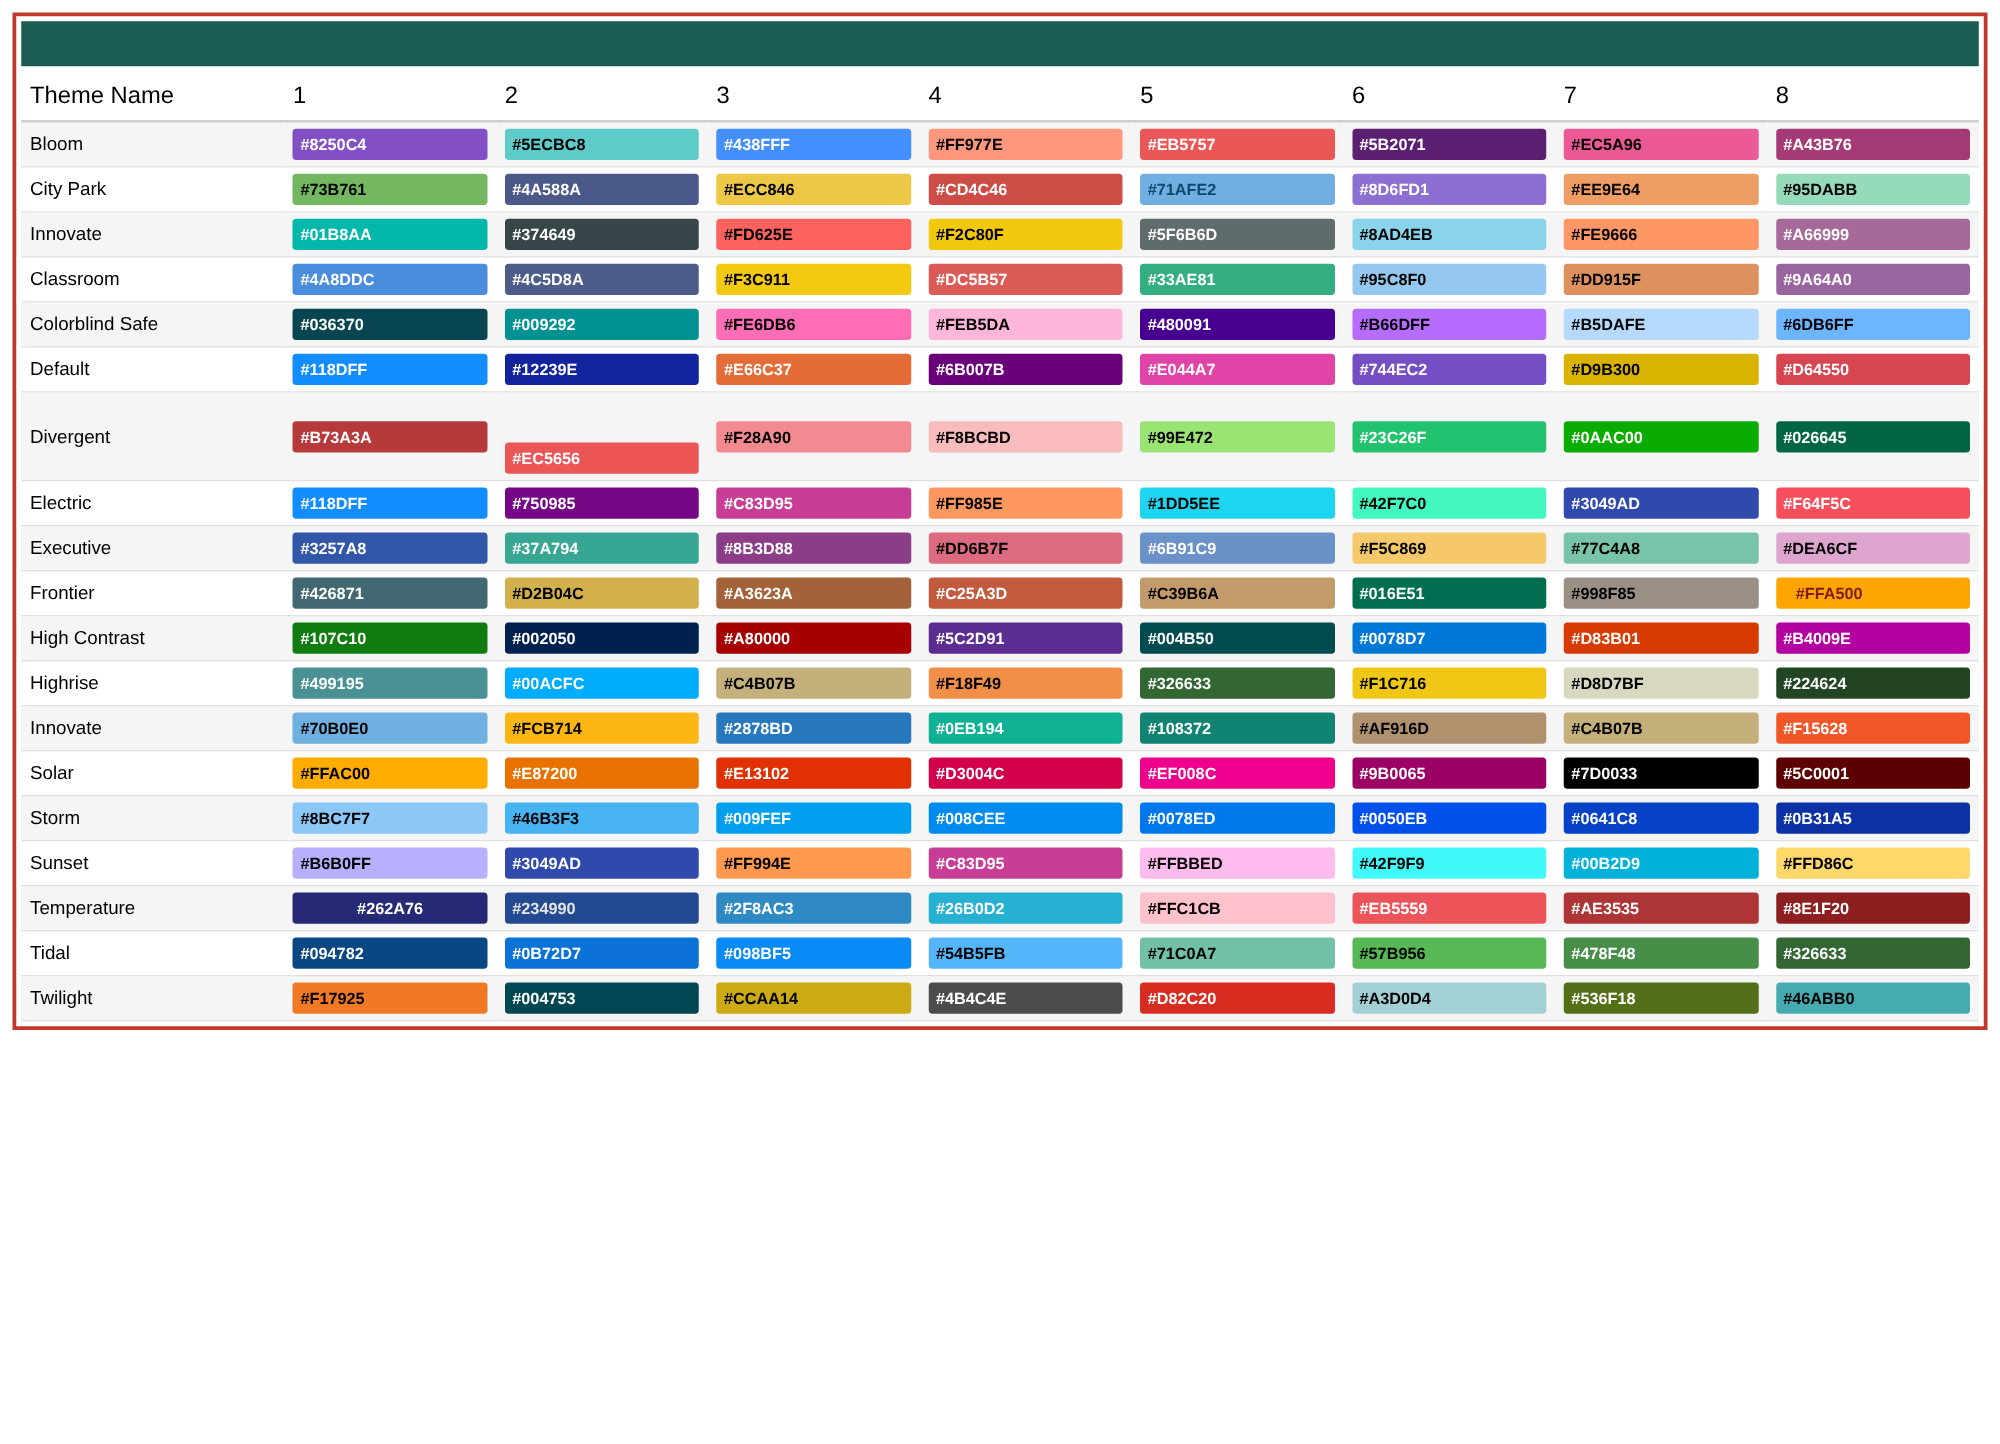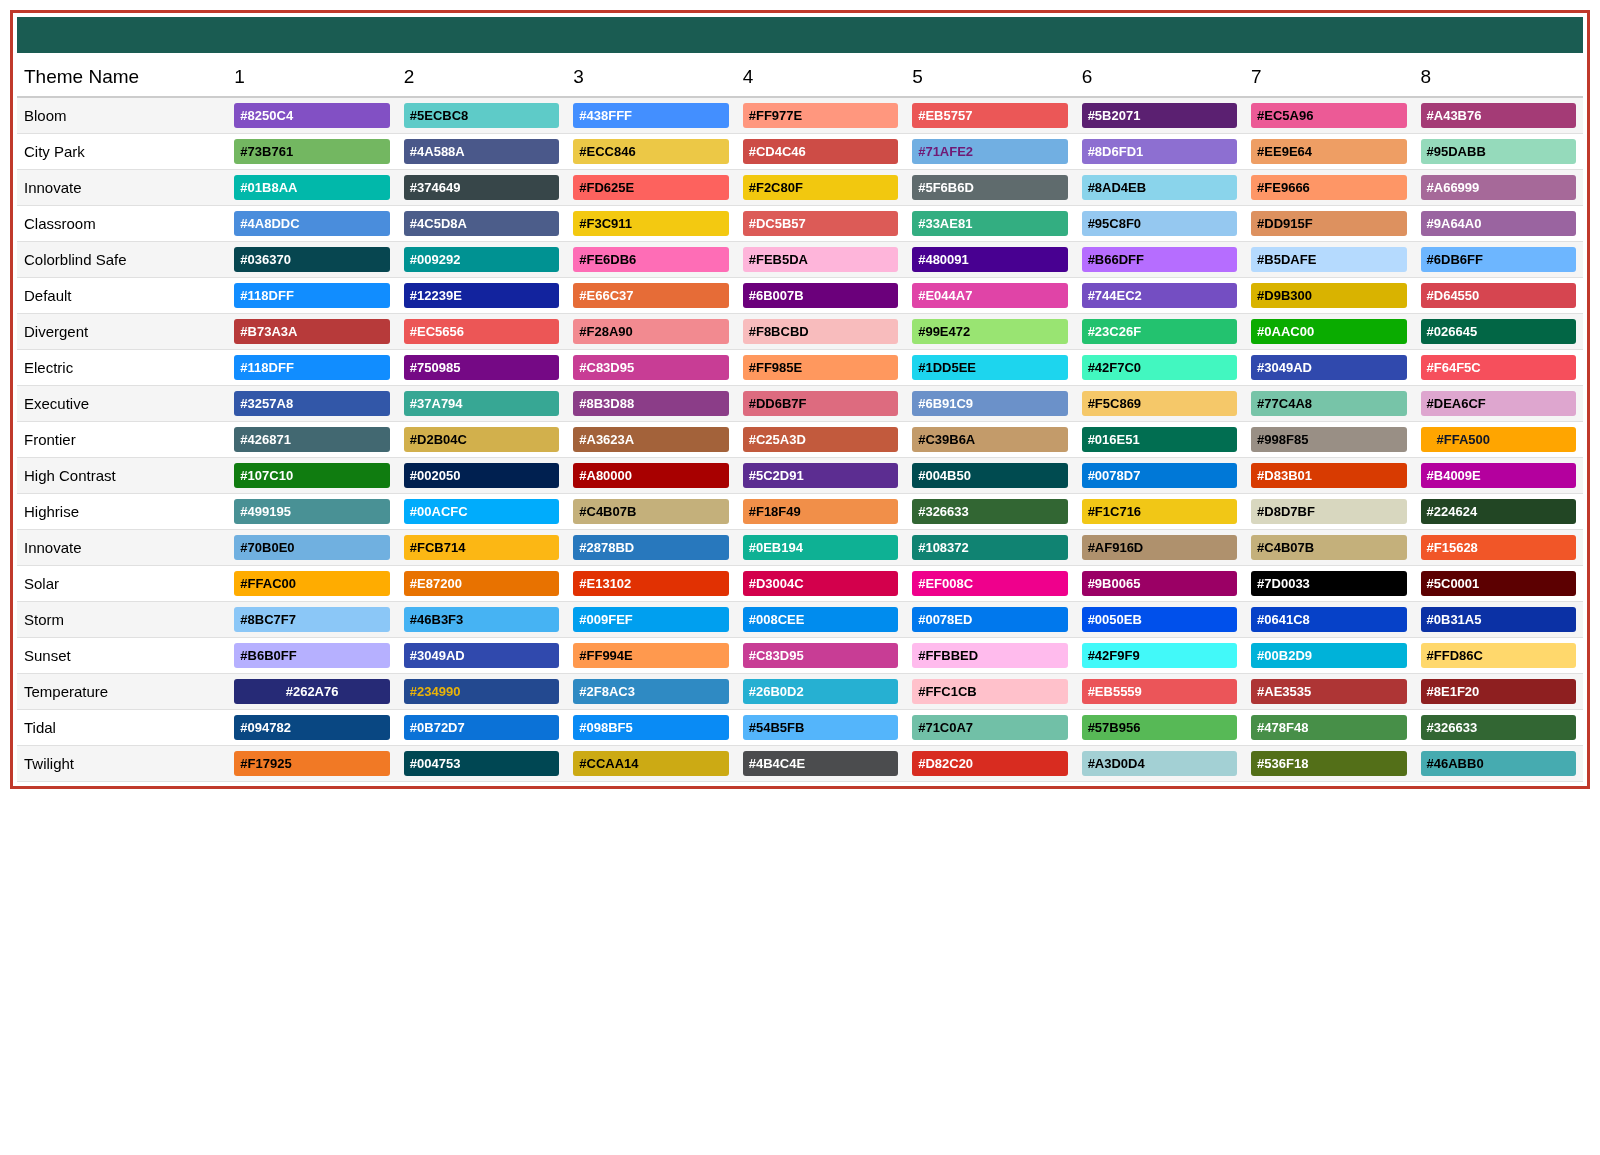--- a/index.html
+++ b/index.html
@@ -118,21 +118,21 @@
           <td>
             <div class="color-cell" style="background-color: rgb(74, 88, 138); color: rgb(255, 255, 255);">#4A588A</div>
           </td>
           <td>
             <div class="color-cell" style="background-color: rgb(236, 200, 70); color: rgb(0, 0, 0);">#ECC846</div>
           </td>
           <td>
             <div class="color-cell" style="background-color: rgb(205, 76, 70); color: rgb(255, 255, 255);">#CD4C46</div>
           </td>
           <td>
-            <div class="color-cell" style="background-color: rgb(113, 175, 226); color: #701a75;">#71AFE2</div>
+            <div class="color-cell" style="background-color: rgb(113, 175, 226); color: #0c4a6e;">#71AFE2</div>
           </td>
           <td>
             <div class="color-cell" style="background-color: rgb(141, 111, 209); color: rgb(255, 255, 255);">#8D6FD1</div>
           </td>
           <td>
             <div class="color-cell" style="background-color: rgb(238, 158, 100); color: rgb(0, 0, 0);">#EE9E64</div>
           </td>
           <td>
             <div class="color-cell" style="background-color: rgb(149, 218, 187); color: rgb(0, 0, 0);">#95DABB</div>
           </td>
@@ -244,21 +244,21 @@
           <td>
             <div class="color-cell" style="background-color: rgb(214, 69, 80); color: rgb(255, 255, 255);">#D64550</div>
           </td>
         </tr>
         <tr>
           <td class="theme-name">Divergent</td>
           <td>
             <div class="color-cell" style="background-color: rgb(183, 58, 58); color: rgb(255, 255, 255);">#B73A3A</div>
           </td>
           <td>
-            <div class="color-cell" style="background-color: rgb(236, 86, 86); color: rgb(255, 255, 255);">#EC5656</div>
+            <div class="color-cell" style="background-color: rgb(236, 86, 86); color: rgb(255, 255, 255); margin-top: 35px;">#EC5656</div>
           </td>
           <td>
             <div class="color-cell" style="background-color: rgb(242, 138, 144); color: rgb(0, 0, 0);">#F28A90</div>
           </td>
           <td>
             <div class="color-cell" style="background-color: rgb(248, 188, 189); color: rgb(0, 0, 0);">#F8BCBD</div>
           </td>
           <td>
             <div class="color-cell" style="background-color: rgb(153, 228, 114); color: rgb(0, 0, 0);">#99E472</div>
           </td>
@@ -343,21 +343,21 @@
           <td>
             <div class="color-cell" style="background-color: rgb(195, 155, 106); color: rgb(0, 0, 0);">#C39B6A</div>
           </td>
           <td>
             <div class="color-cell" style="background-color: rgb(1, 110, 81); color: rgb(255, 255, 255);">#016E51</div>
           </td>
           <td>
             <div class="color-cell" style="background-color: rgb(153, 143, 133); color: rgb(0, 0, 0);">#998F85</div>
           </td>
           <td>
-            <div class="color-cell" style="background-color: rgb(255, 165, 0); color: #0f172a; padding-left: 16px;">#FFA500</div>
+            <div class="color-cell" style="background-color: rgb(255, 165, 0); color: #7f1d1d; padding-left: 16px;">#FFA500</div>
           </td>
         </tr>
         <tr>
           <td class="theme-name">High Contrast</td>
           <td>
             <div class="color-cell" style="background-color: rgb(16, 124, 16); color: rgb(255, 255, 255);">#107C10</div>
           </td>
           <td>
             <div class="color-cell" style="background-color: rgb(0, 32, 80); color: rgb(255, 255, 255);">#002050</div>
           </td>
@@ -514,21 +514,21 @@
           <td>
             <div class="color-cell" style="background-color: rgb(255, 216, 108); color: rgb(0, 0, 0);">#FFD86C</div>
           </td>
         </tr>
         <tr>
           <td class="theme-name">Temperature</td>
           <td>
             <div class="color-cell" style="background-color: rgb(38, 42, 118); color: rgb(255, 255, 255); text-align: center;">#262A76</div>
           </td>
           <td>
-            <div class="color-cell" style="background-color: rgb(35, 73, 144); color: #eab308;">#234990</div>
+            <div class="color-cell" style="background-color: rgb(35, 73, 144); color: #e5e5e5;">#234990</div>
           </td>
           <td>
             <div class="color-cell" style="background-color: rgb(47, 138, 195); color: rgb(255, 255, 255);">#2F8AC3</div>
           </td>
           <td>
             <div class="color-cell" style="background-color: rgb(38, 176, 210); color: rgb(255, 255, 255);">#26B0D2</div>
           </td>
           <td>
             <div class="color-cell" style="background-color: rgb(255, 193, 203); color: rgb(0, 0, 0);">#FFC1CB</div>
           </td>

